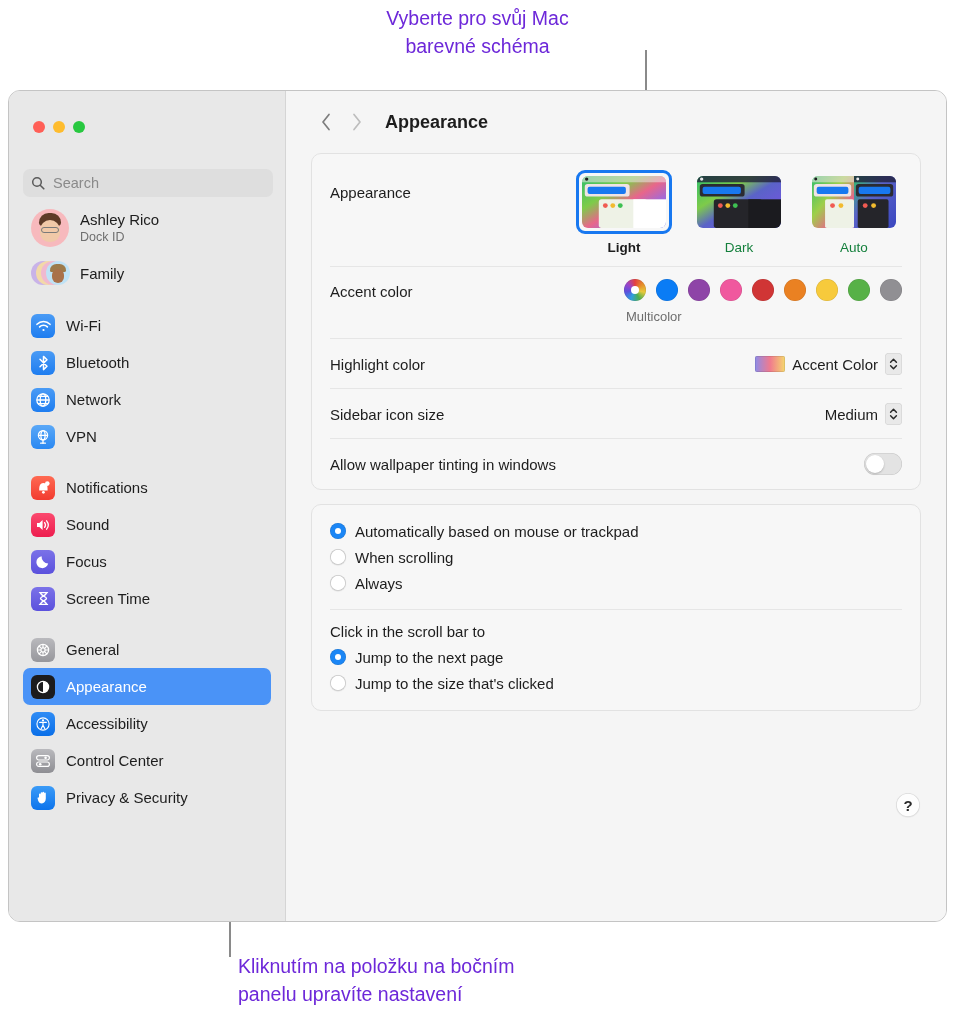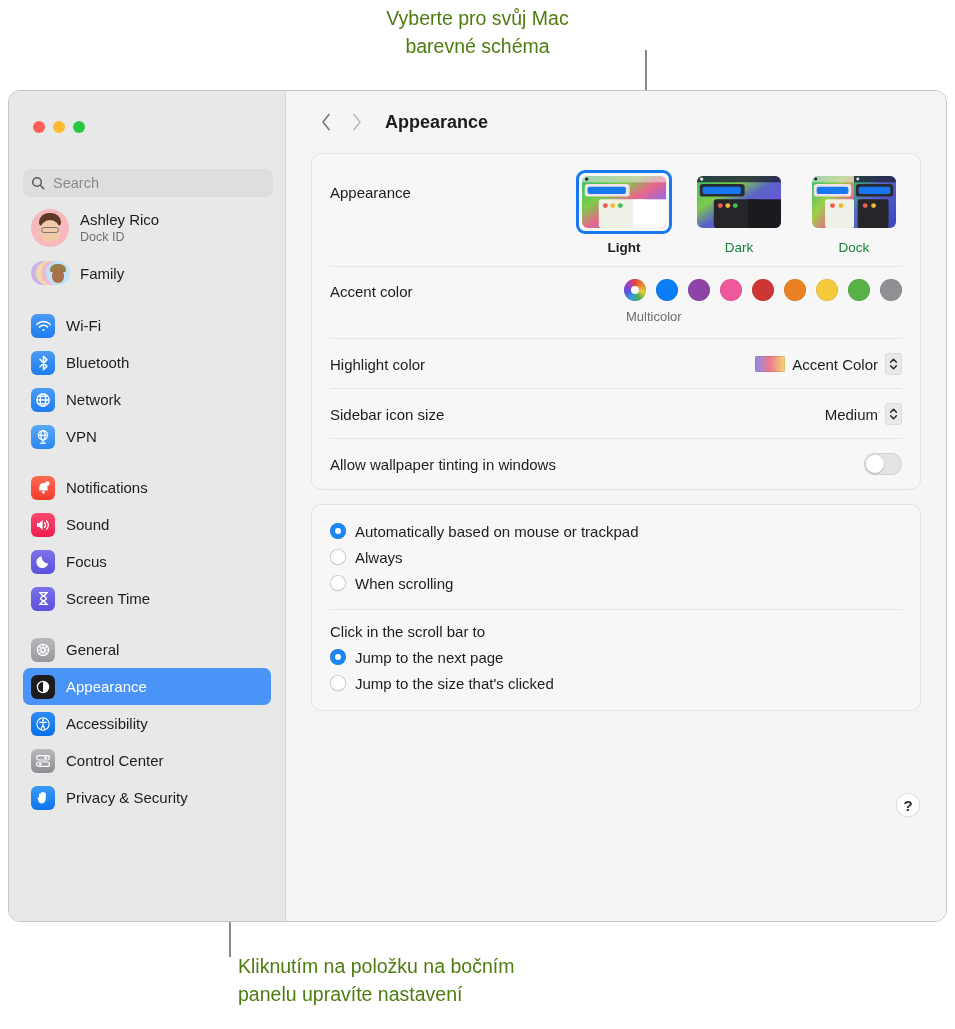--- a/index.html
+++ b/index.html
@@ -10,21 +10,21 @@
     width: 955px; height: 1029px;
     position: relative;
     font-family: "Liberation Sans", "DejaVu Sans", sans-serif;
     -webkit-font-smoothing: antialiased;
     overflow: hidden;
   }
 
   
   .callout {
     position: absolute;
-    color: #4d7c0f;
+    color: #6d28d9;
     font-size: 19.5px;
     line-height: 28px;
     white-space: pre-line;
   }
   #callout-top {
     top: 4px; left: 0; width: 955px;
     text-align: center;
   }
   #callout-bottom {
     top: 952px; left: 238px; width: 600px;
@@ -666,21 +666,21 @@
                   <rect x="50" y="12" width="34" height="8" rx="2.2" fill="#1878f0"></rect>
                   <rect x="14" y="26" width="31" height="32" rx="2" fill="#eef2e6"></rect>
                   <rect x="49" y="26" width="33" height="32" rx="2" fill="#25252a"></rect>
                   <circle cx="22" cy="33" r="2.6" fill="#f05b52"></circle>
                   <circle cx="31" cy="33" r="2.6" fill="#f2bb2e"></circle>
                   <circle cx="57" cy="33" r="2.6" fill="#f05b52"></circle>
                   <circle cx="66" cy="33" r="2.6" fill="#f2bb2e"></circle>
                 </svg>
               </div>
             </div>
-            <div class="thumb-caption">Dock</div>
+            <div class="thumb-caption">Auto</div>
           </div>
 
         </div>
       </div>
 
       <div class="row row-sep" id="accent-row">
         <span class="row-label">Accent color</span>
         <span class="row-spacer"></span>
         <div class="accent-wrap">
           <div class="swatches">
@@ -739,25 +739,25 @@
     <div class="card">
 
       <div class="radio-block with-sep">
 
         <div class="radio-row">
           <span class="radio on"></span>
           <span class="radio-label">Automatically based on mouse or trackpad</span>
         </div>
         <div class="radio-row">
           <span class="radio"></span>
-          <span class="radio-label">Always</span>
+          <span class="radio-label">When scrolling</span>
         </div>
         <div class="radio-row">
           <span class="radio"></span>
-          <span class="radio-label">When scrolling</span>
+          <span class="radio-label">Always</span>
         </div>
       </div>
 
       <div class="radio-block">
         <div class="radio-group-title">Click in the scroll bar to</div>
 
         <div class="radio-row">
           <span class="radio on"></span>
           <span class="radio-label">Jump to the next page</span>
         </div>

